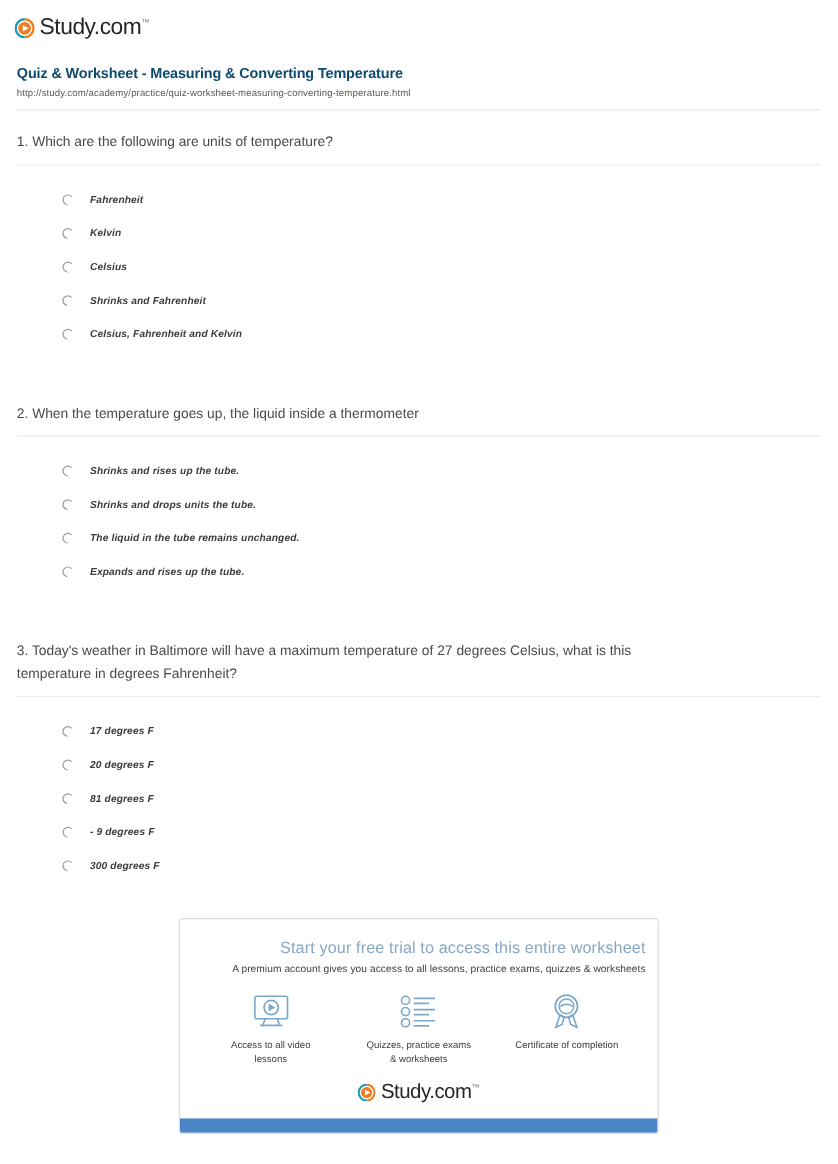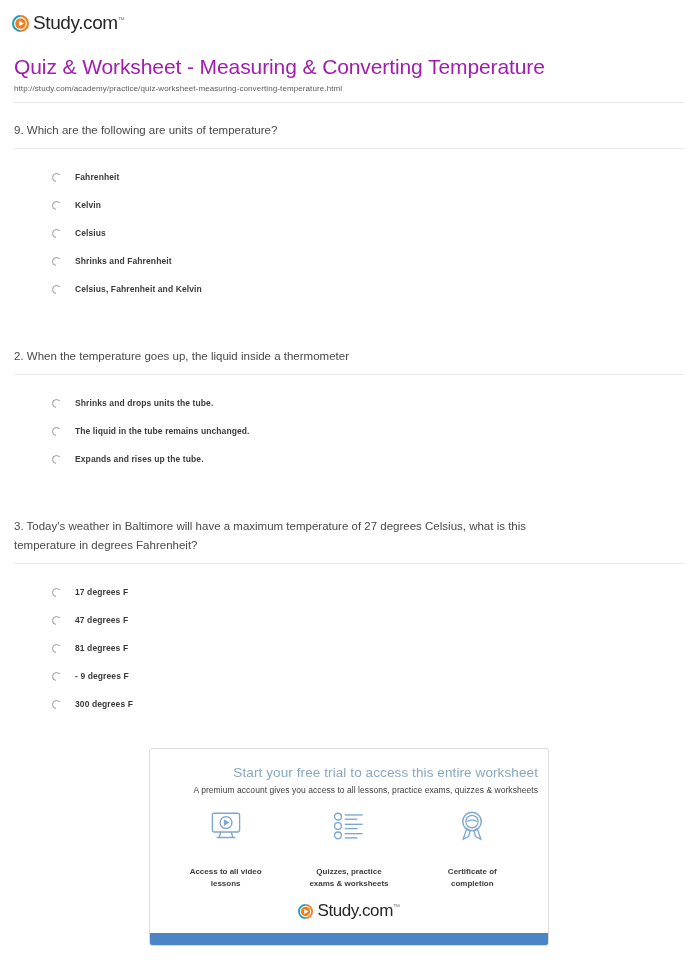--- a/index.html
+++ b/index.html
@@ -40,23 +40,23 @@
   .logo-word .dot-com { color: #262626; }
   .logo-tm {
     font-size: 7px;
     vertical-align: super;
     color: #777;
   }
 
   
   .title-block { padding: 16px 14px 0 14px; }
   .page-title {
-    font-size: 21px;
-    font-weight: normal;
-    color: #a21caf;
+    font-size: 12px;
+    font-weight: bold;
+    color: #0c4a6e;
     letter-spacing: -0.1px;
     margin: 0 0 5px 0;
     line-height: 1.2;
   }
   .page-url {
     font-size: 8px;
     color: #5a5a5a;
     margin: 0;
     letter-spacing: 0.1px;
   }
@@ -81,20 +81,21 @@
     height: 1px;
     background: #ececec;
     width: 100%;
   }
   .options { margin: 0; padding: 14px 0 0 0; list-style: none; }
   .option-row {
     display: flex;
     align-items: center;
     padding: 0 0 0 38px;
     height: 28px;
+    font-style: italic;
   }
   .radio {
     width: 9px;
     height: 9px;
     flex: 0 0 9px;
     border: 1px solid #9a9a9a;
     border-radius: 50%;
     background: #fbfbfb;
     box-sizing: border-box;
     position: relative;
@@ -162,22 +163,21 @@
   .feature-icon {
     height: 34px;
     display: flex;
     align-items: center;
     justify-content: center;
   }
   .feature-label {
     font-size: 8px;
     color: #3d3d3d;
     line-height: 1.45;
-    margin-top: 23px;
-    font-weight: bold;
+    margin-top: 5px;
   }
   .promo-logo {
     display: flex;
     align-items: center;
     justify-content: center;
     padding: 4px 0 12px 0;
   }
   .promo-logo .logo-word { font-size: 17px; }
   .promo-logo .logo-mark { width: 15px; height: 15px; flex: 0 0 15px; }
   .promo-banner {
@@ -204,21 +204,21 @@
   <span class="logo-word"><span>Study</span><span class="dot-com">.com</span><span class="logo-tm">™</span></span>
 </div>
 
 <div class="title-block">
   <h1 class="page-title">Quiz &amp; Worksheet - Measuring &amp; Converting Temperature</h1>
   <p class="page-url">http://study.com/academy/practice/quiz-worksheet-measuring-converting-temperature.html</p>
   <div class="rule"></div>
 </div>
 
 <div class="question-block">
-  <p class="question-text">9. Which are the following are units of temperature?</p>
+  <p class="question-text">1. Which are the following are units of temperature?</p>
   <div class="q-divider"></div>
   <ul class="options">
     <li class="option-row">
       <span class="radio"></span>
       <span class="option-label">Fahrenheit</span>
     </li>
     <li class="option-row">
       <span class="radio"></span>
       <span class="option-label">Kelvin</span>
     </li>
@@ -238,20 +238,24 @@
 </div>
 
 <div class="gap-after-q"></div>
 
 <div class="question-block">
   <p class="question-text">2. When the temperature goes up, the liquid inside a thermometer</p>
   <div class="q-divider"></div>
   <ul class="options">
     <li class="option-row">
       <span class="radio"></span>
+      <span class="option-label">Shrinks and rises up the tube.</span>
+    </li>
+    <li class="option-row">
+      <span class="radio"></span>
       <span class="option-label">Shrinks and drops units the tube.</span>
     </li>
     <li class="option-row">
       <span class="radio"></span>
       <span class="option-label">The liquid in the tube remains unchanged.</span>
     </li>
     <li class="option-row">
       <span class="radio"></span>
       <span class="option-label">Expands and rises up the tube.</span>
     </li>
@@ -263,21 +267,21 @@
 <div class="question-block">
   <p class="question-text" style="max-width:545px;">3. Today's weather in Baltimore will have a maximum temperature of 27 degrees Celsius, what is this temperature in degrees Fahrenheit?</p>
   <div class="q-divider"></div>
   <ul class="options">
     <li class="option-row">
       <span class="radio"></span>
       <span class="option-label">17 degrees F</span>
     </li>
     <li class="option-row">
       <span class="radio"></span>
-      <span class="option-label">47 degrees F</span>
+      <span class="option-label">20 degrees F</span>
     </li>
     <li class="option-row">
       <span class="radio"></span>
       <span class="option-label">81 degrees F</span>
     </li>
     <li class="option-row">
       <span class="radio"></span>
       <span class="option-label">- 9 degrees F</span>
     </li>
     <li class="option-row">

